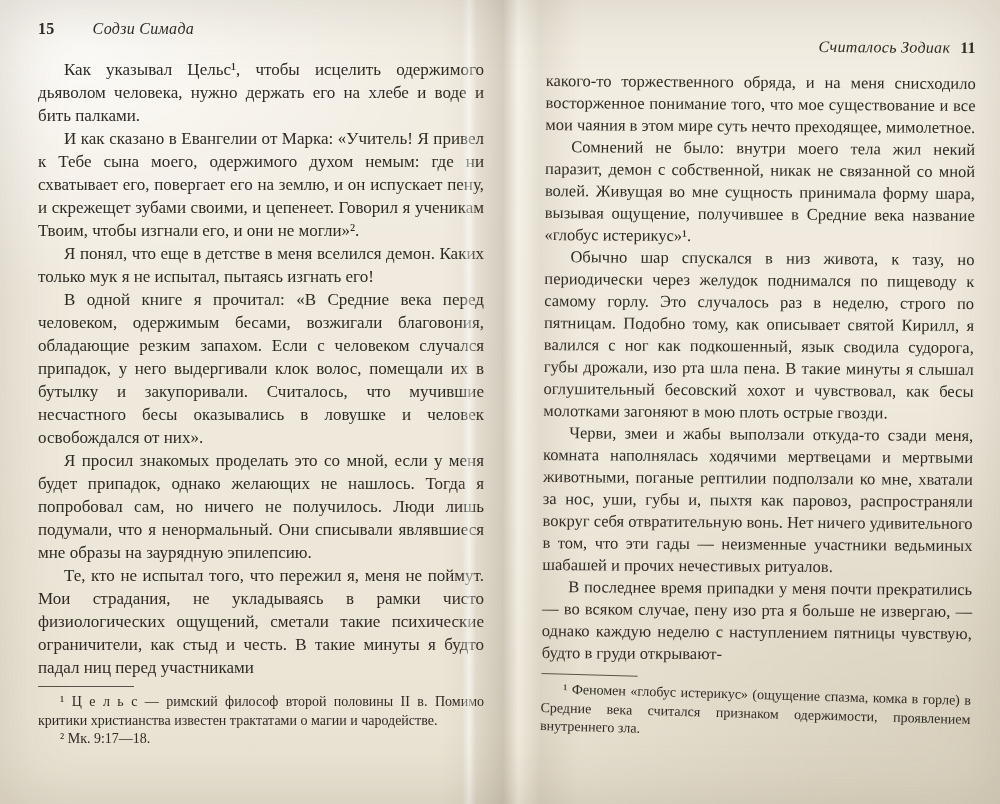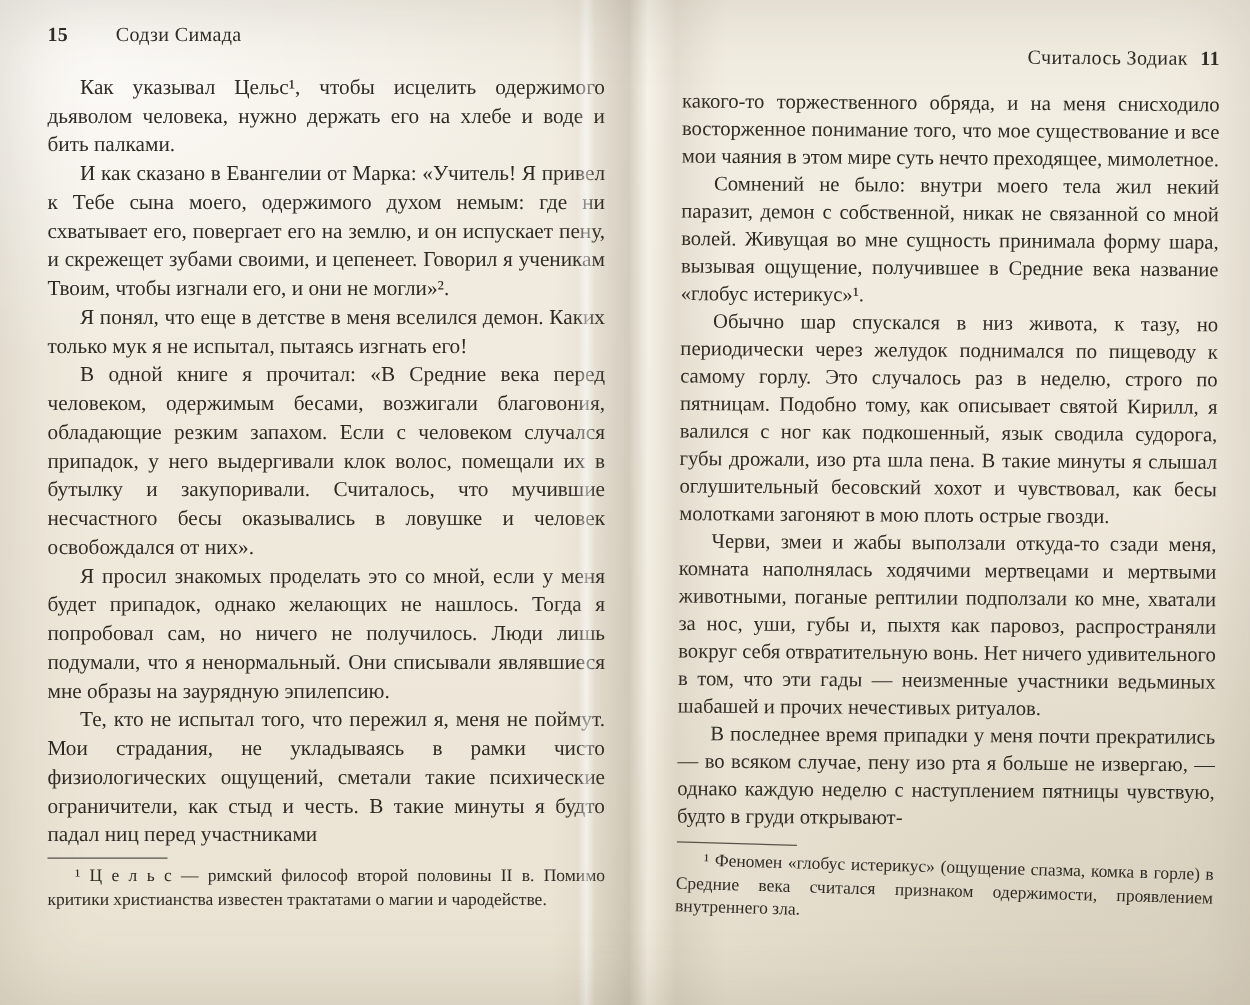--- a/index.html
+++ b/index.html
@@ -45,21 +45,21 @@
   .page-left  { left: 0;   width: 500px; padding: 20px 16px 0 38px; }
   .page-right { left: 500px; width: 500px; padding: 36px 24px 0 46px;
                 transform: rotate(0.4deg); transform-origin: 40px 40px; }
 
   .running-head {
     display: flex; align-items: baseline;
     font-size: 16px; letter-spacing: 0.3px;
     margin-bottom: 20px;
   }
   .running-head .pagenum { font-weight: bold; font-style: normal; }
-  .running-head .title   { }
+  .running-head .title   { font-style: italic; }
   .page-left  .running-head .title   { margin-left: 38px; }
   .page-right .running-head { justify-content: flex-end; margin-bottom: 16px; }
   .page-right .running-head .pagenum { margin-left: 10px; }
 
   .body-text { text-align: justify; }
   .page-left  .body-text { font-size: 17px;   line-height: 23px; }
   .page-right .body-text { font-size: 16.5px; line-height: 22px; }
   .body-text p { margin: 0; text-indent: 26px; }
   .body-text p.continuation { text-indent: 0; }
 
@@ -88,20 +88,21 @@
       <p>И как сказано в Евангелии от Марка: «Учитель! Я привел к Тебе сына моего, одержимого духом немым: где ни схватывает его, повергает его на землю, и он испускает пену, и скрежещет зубами своими, и цепенеет. Говорил я ученикам Твоим, чтобы изгнали его, и они не могли»².</p>
       <p>Я понял, что еще в детстве в меня вселился демон. Каких только мук я не испытал, пытаясь изгнать его!</p>
       <p>В одной книге я прочитал: «В Средние века перед человеком, одержимым бесами, возжигали благовония, обладающие резким запахом. Если с человеком случался припадок, у него выдергивали клок волос, помещали их в бутылку и закупоривали. Считалось, что мучившие несчастного бесы оказывались в ловушке и человек освобождался от них».</p>
       <p>Я просил знакомых проделать это со мной, если у меня будет припадок, однако желающих не нашлось. Тогда я попробовал сам, но ничего не получилось. Люди лишь подумали, что я ненормальный. Они списывали являвшиеся мне образы на заурядную эпилепсию.</p>
       <p>Те, кто не испытал того, что пережил я, меня не поймут. Мои страдания, не укладываясь в рамки чисто физиологических ощущений, сметали такие психические ограничители, как стыд и честь. В такие минуты я будто падал ниц перед участниками</p>
     </div>
     <div class="footnote-block">
       <div class="footnote-rule"></div>
       <div class="footnotes">
         <p>¹ Ц е л ь с — римский философ второй половины II в. Помимо критики христианства известен трактатами о магии и чародействе.</p>
+        <p>² Мк. 9:17—18.</p>
       </div>
     </div>
   </div>
 
   <div class="page page-right">
     <div class="running-head">
       <span class="title">Считалось Зодиак</span>
       <span class="pagenum">11</span>
     </div>
     <div class="body-text">

